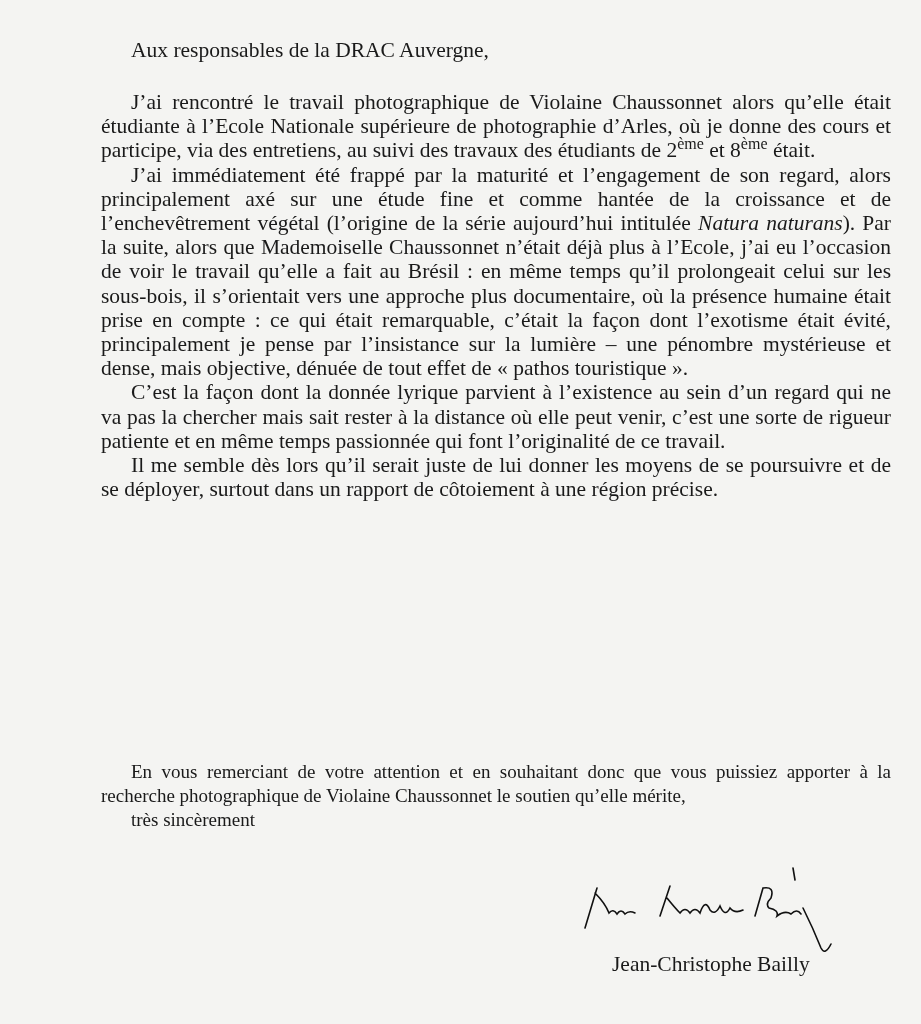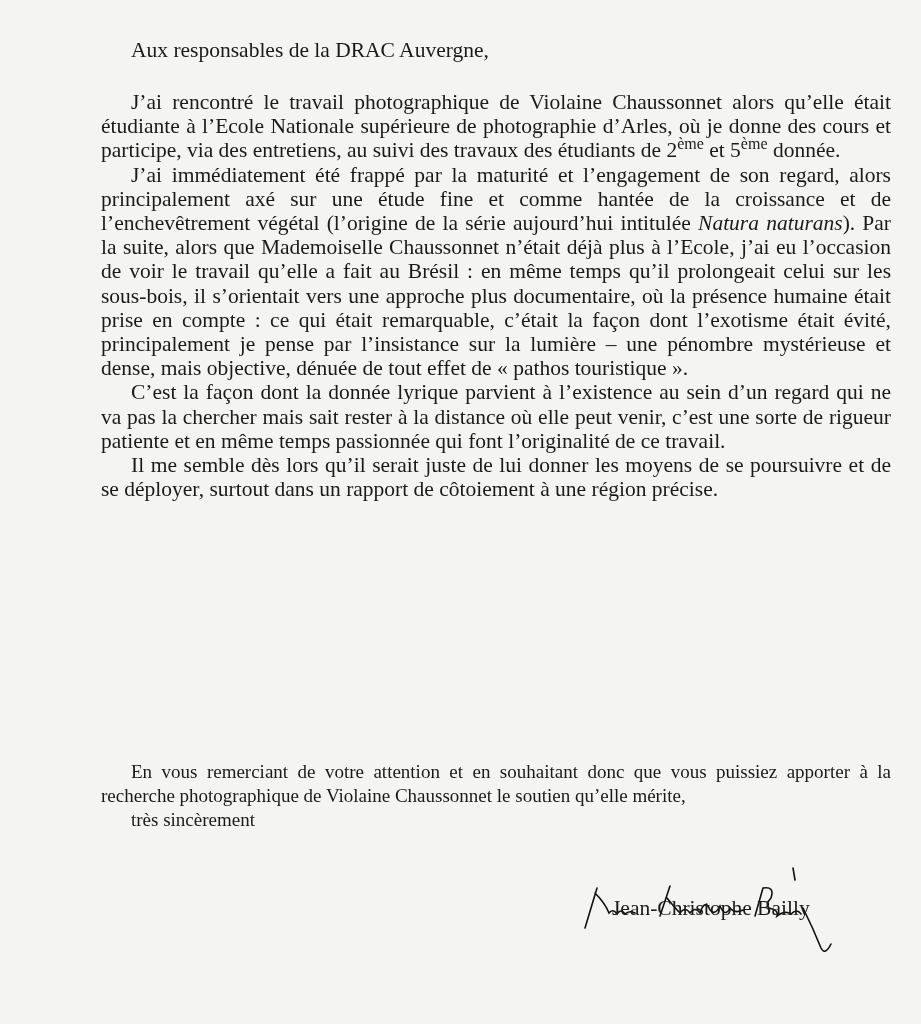--- a/index.html
+++ b/index.html
@@ -19,31 +19,31 @@
   .body-text p { margin: 0; text-indent: 30px; }
   .body-text sup { font-size: 16px; vertical-align: 8px; line-height: 0; }
   .closing {
     position: absolute; left: 101px; top: 760px; width: 790px;
     font-size: 19px; line-height: 24.2px;
     text-align: justify; text-align-last: left;
   }
   .closing p { margin: 0; text-indent: 30px; }
   .closing .sign-off { text-indent: 30px; }
   .signature { position: absolute; left: 565px; top: 858px; width: 300px; height: 100px; }
-  .signer { position: absolute; left: 612px; top: 896px; font-size: 21.5px; }
+  .signer { position: absolute; left: 612px; top: 952px; font-size: 21.5px; }
   i { font-style: italic; }
 </style>
 </head>
 <body>
 
 <div class="page">
   <div class="salutation">Aux responsables de la DRAC Auvergne,</div>
 
   <div class="body-text">
-    <p><span>J’ai rencontré le travail photographique de Violaine Chaussonnet alors qu’elle était étudiante à l’Ecole Nationale supérieure de photographie d’Arles, où je donne des cours et participe, via des entretiens, au suivi des travaux des étudiants de 2</span><sup>ème</sup><span> et 5</span><sup>ème</sup><span> donnée.</span></p>
+    <p><span>J’ai rencontré le travail photographique de Violaine Chaussonnet alors qu’elle était étudiante à l’Ecole Nationale supérieure de photographie d’Arles, où je donne des cours et participe, via des entretiens, au suivi des travaux des étudiants de 2</span><sup>ème</sup><span> et 8</span><sup>ème</sup><span> était.</span></p>
     <p><span>J’ai immédiatement été frappé par la maturité et l’engagement de son regard, alors principalement axé sur une étude fine et comme hantée de la croissance et de l’enchevêtrement végétal (l’origine de la série aujourd’hui intitulée </span><i>Natura naturans</i><span>). Par la suite, alors que Mademoiselle Chaussonnet n’était déjà plus à l’Ecole, j’ai eu l’occasion de voir le travail qu’elle a fait au Brésil : en même temps qu’il prolongeait celui sur les sous-bois, il s’orientait vers une approche plus documentaire, où la présence humaine était prise en compte : ce qui était remarquable, c’était la façon dont l’exotisme était évité, principalement je pense par l’insistance sur la lumière – une pénombre mystérieuse et dense, mais objective, dénuée de tout effet de « pathos touristique ».</span></p>
     <p>C’est la façon dont la donnée lyrique parvient à l’existence au sein d’un regard qui ne va pas la chercher mais sait rester à la distance où elle peut venir, c’est une sorte de rigueur patiente et en même temps passionnée qui font l’originalité de ce travail.</p>
     <p>Il me semble dès lors qu’il serait juste de lui donner les moyens de se poursuivre et de se déployer, surtout dans un rapport de côtoiement à une région précise.</p>
   </div>
 
   <div class="closing">
     <p>En vous remerciant de votre attention et en souhaitant donc que vous puissiez apporter à la recherche photographique de Violaine Chaussonnet le soutien qu’elle mérite,</p>
     <p class="sign-off">très sincèrement</p>
   </div>
 

